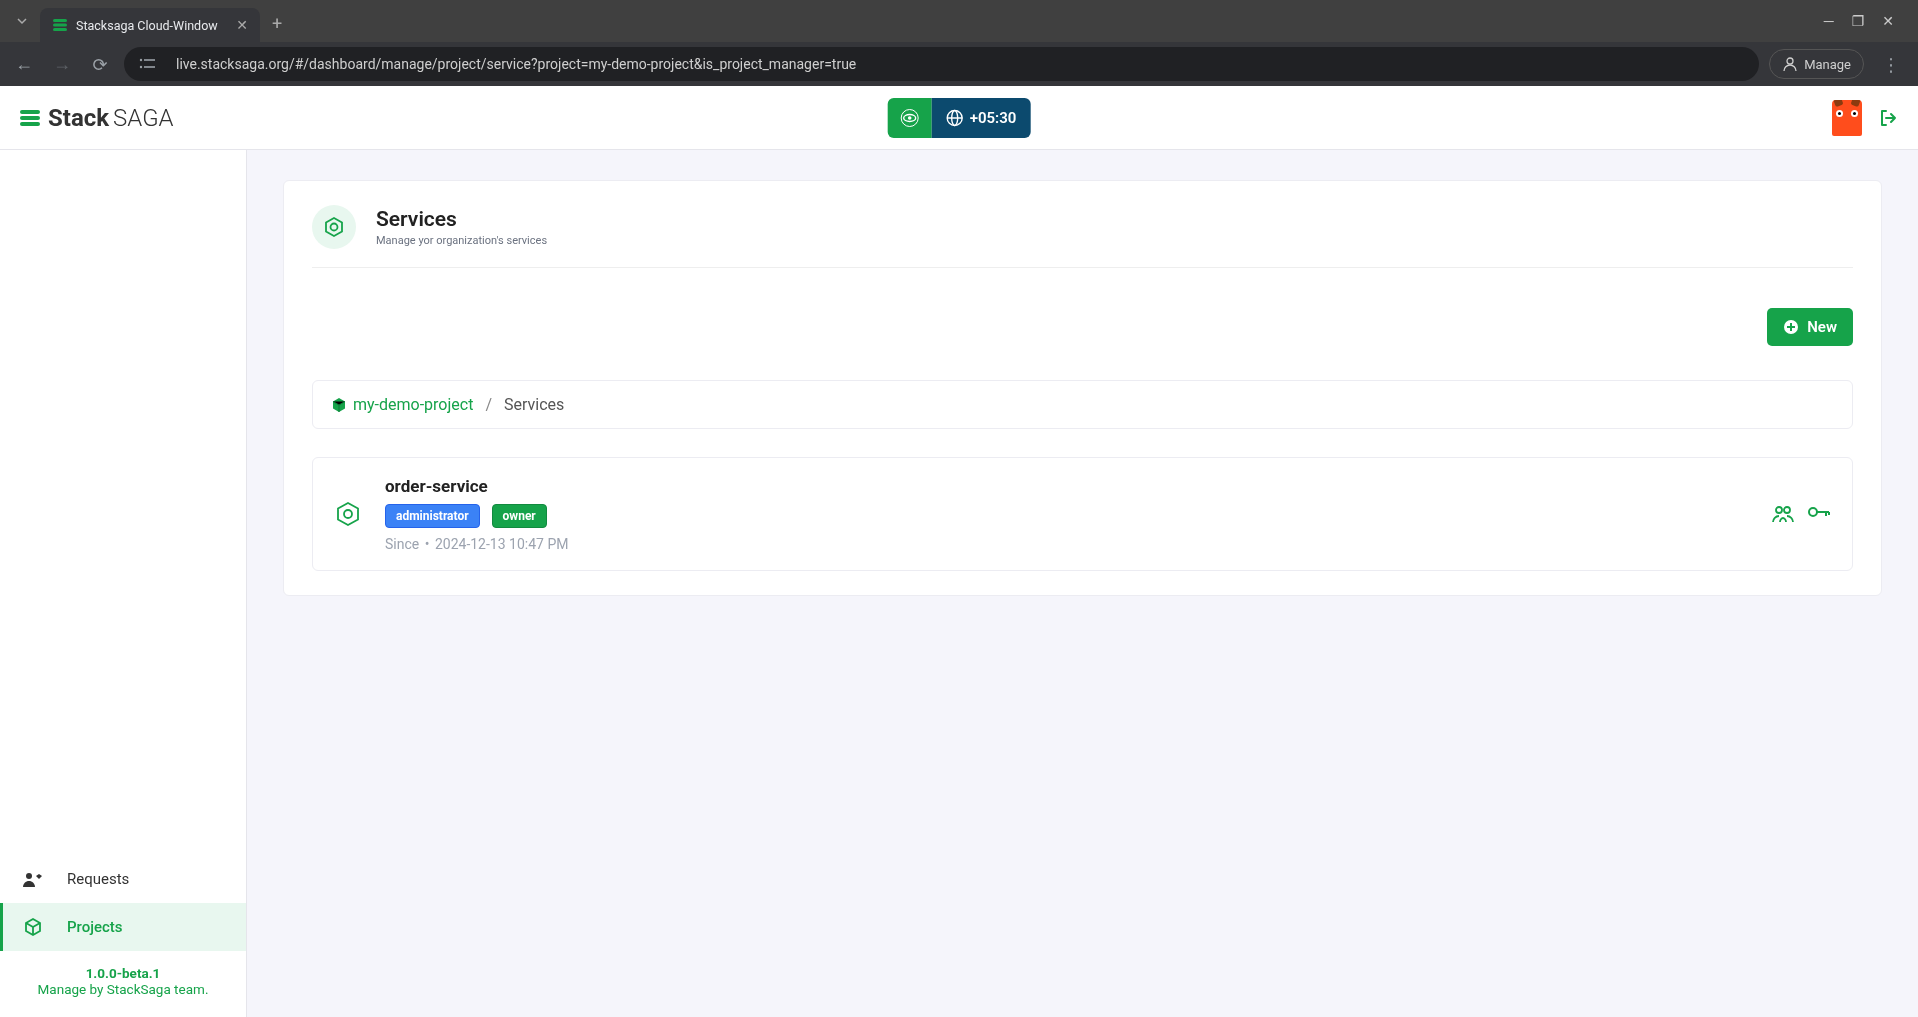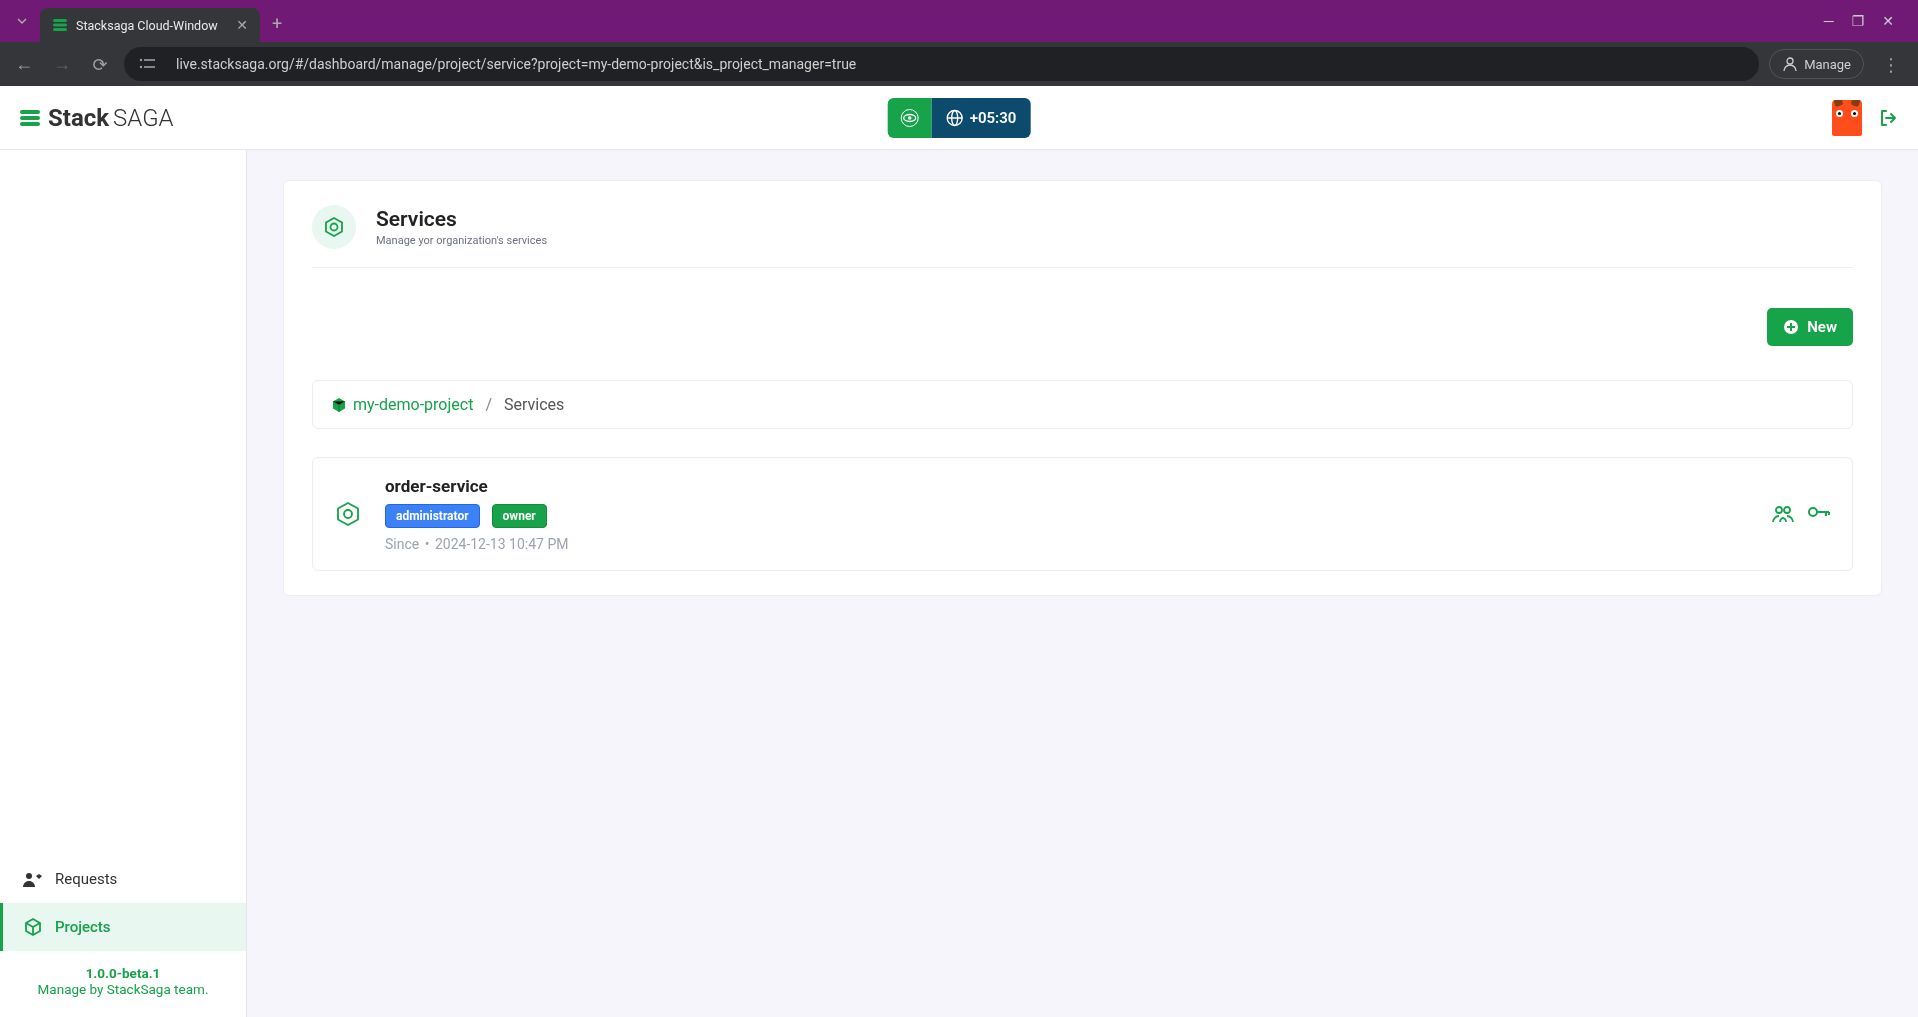--- a/index.html
+++ b/index.html
@@ -1,19 +1,19 @@
 <!DOCTYPE html>
 <html><head>
 <meta charset="utf-8">
 <style>
   * { margin:0; padding:0; box-sizing:border-box; font-family:-apple-system,BlinkMacSystemFont,"Segoe UI",Roboto,sans-serif; }
   body { width:1918px; height:1017px; background:#202124; overflow:hidden; }
 
   
-  .browser-chrome { width:100%; height:92px; background:#701a75; }
+  .browser-chrome { width:100%; height:92px; background:#404040; }
   .tab-bar { height:42px; display:flex; align-items:center; padding:0 8px; }
   .tab-drop { width:28px; height:28px; border-radius:50%; display:flex; align-items:center; justify-content:center; color:#aaa; cursor:pointer; margin-right:4px; }
   .tab { height:34px; background:#35363a; border-radius:8px 8px 0 0; display:flex; align-items:center; padding:0 12px; gap:8px; min-width:220px; margin-top:8px; }
   .tab-icon { width:16px; height:16px; display:flex; align-items:center; justify-content:center; }
   .tab-title { color:#e8eaed; font-size:12.5px; flex:1; }
   .tab-close { color:#aaa; font-size:14px; cursor:pointer; }
   .new-tab-btn { color:#aaa; font-size:18px; padding:0 12px; cursor:pointer; margin-top:4px; }
   .window-controls { margin-left:auto; display:flex; gap:18px; color:#ccc; padding-right:16px; align-items:center; }
   .window-controls span { cursor:pointer; font-size:14px; }
   .addr-bar { height:44px; display:flex; align-items:center; background:#35363a; border-radius:0; padding:0 10px; gap:10px; }
@@ -40,21 +40,21 @@
   .avatar-img::before { content:""; position:absolute; top:-4px; left:2px; width:8px; height:10px; background:#8b3a0f; border-radius:2px; transform:rotate(-20deg); }
   .avatar-img::after { content:""; position:absolute; top:-4px; right:2px; width:8px; height:10px; background:#8b3a0f; border-radius:2px; transform:rotate(20deg); }
   .avatar-eyes { position:absolute; top:10px; left:0; right:0; display:flex; justify-content:space-around; }
   .avatar-eyes span { width:7px; height:7px; background:#fff; border-radius:50%; position:relative; }
   .avatar-eyes span::after { content:""; position:absolute; width:3px; height:3px; background:#000; border-radius:50%; top:2px; left:2px; }
   .logout-icon { color:#16a34a; font-size:18px; cursor:pointer; }
 
   .app-body { flex:1; display:flex; }
   .sidebar { width:247px; background:#fff; border-right:1px solid #e5e5eb; display:flex; flex-direction:column; }
   .sidebar-spacer { flex:1; }
-  .sidebar-item { height:48px; display:flex; align-items:center; gap:12px; padding:0 20px; color:#333; font-size:15px; cursor:pointer; border-left:3px solid transparent; }
+  .sidebar-item { height:48px; display:flex; align-items:center; gap:24px; padding:0 20px; color:#333; font-size:15px; cursor:pointer; border-left:3px solid transparent; }
   .sidebar-item.active { background:#e8f7ef; color:#16a34a; border-left-color:#16a34a; font-weight:500; }
   .sidebar-item .icon { width:20px; display:flex; justify-content:center; font-size:17px; }
   .sidebar-footer { text-align:center; padding:14px 0 20px; font-size:13.5px; color:#16a34a; }
   .sidebar-footer .ver { font-weight:700; }
 
   .main { flex:1; padding:30px 36px; overflow:auto; }
   .card { background:#fff; border:1px solid #ececf2; border-radius:6px; padding:24px 28px; }
   .page-hdr { display:flex; align-items:center; gap:20px; border-bottom:1px solid #eee; padding-bottom:18px; margin-bottom:40px; }
   .page-hdr-icon { width:44px; height:44px; border-radius:50%; background:#e8f7ef; display:flex; align-items:center; justify-content:center; color:#16a34a; }
   .page-title { font-size:21px; font-weight:600; color:#222; }

